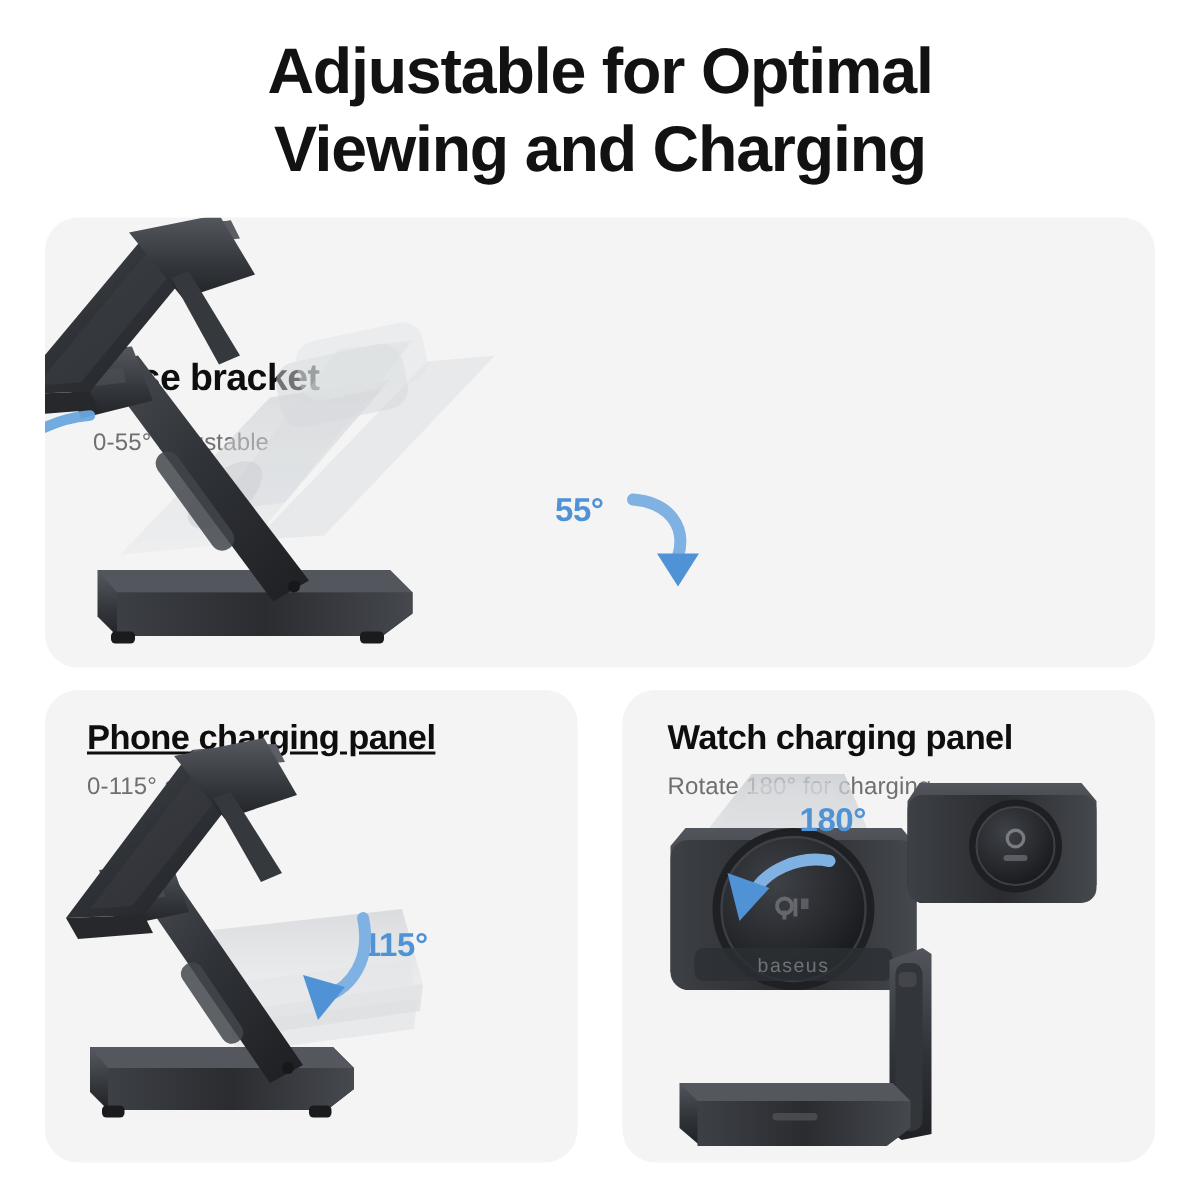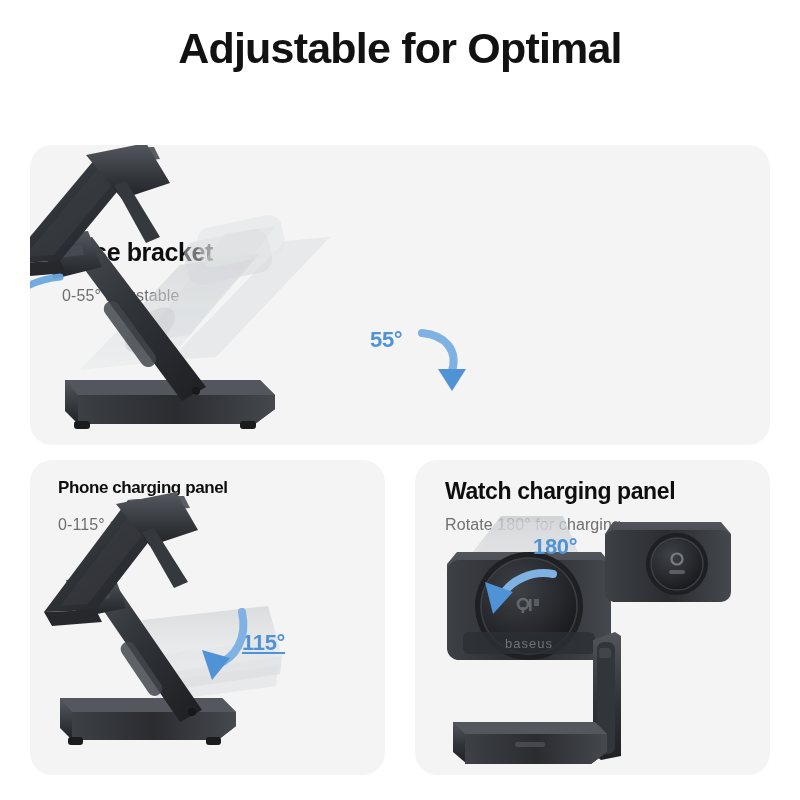--- a/index.html
+++ b/index.html
@@ -51,21 +51,21 @@
   }
   .card-sub {
     position: absolute;
     font-size: 16px;
     color: #6f6f6f;
     letter-spacing: 0.1px;
     white-space: nowrap;
   }
   #card-base .card-title  { left: 32px; top: 93px; }
   #card-base .card-sub    { left: 32px; top: 142px; }
-  #card-phone .card-title { left: 28px; top: 18px; font-size: 17px; }
+  #card-phone .card-title { left: 28px; top: 18px; font-size: 23px; text-decoration: underline; }
   #card-phone .card-sub   { left: 28px; top: 56px; }
   #card-watch .card-title { left: 30px; top: 18px; font-size: 23px; }
   #card-watch .card-sub   { left: 30px; top: 56px; }
 
   
   .angle-label {
     position: absolute;
     font-size: 22px;
     font-weight: bold;
     color: #4f93d6;
@@ -76,20 +76,21 @@
 
   
   .device-stage { position: absolute; inset: 0; }
   .device-stage svg { display: block; }
 </style>
 </head>
 <body>
 
 <div class="page-title">
   <span class="tline">Adjustable for Optimal</span>
+  <span class="tline">Viewing and Charging</span>
 </div>
 
 <div class="card" id="card-base">
 
   <div class="card-title">Base bracket</div>
   <div class="card-sub">0-55° adjustable</div>
 
   <div class="device-stage">
     <svg width="740" height="300" viewBox="0 0 740 300">
       <defs>
@@ -231,21 +232,21 @@
         <path d="M30 146 L102 52 L134 48 L58 144 Z" fill="#3a3d42" opacity="0.55"></path>
       </g>
 
       <g>
         <path d="M86 44 L146 32 L168 70 L120 86 Z" fill="url(#p-blkB)"></path>
         <path d="M112 72 L124 68 L158 122 L144 128 Z" fill="#35383d"></path>
       </g>
     </svg>
   </div>
 
-  <div class="angle-label" style="left:212px; top:170px;text-decoration:underline;">115°</div>
+  <div class="angle-label" style="left:212px; top:157px;">115°</div>
 
   <svg class="angle-arrow" style="left:158px; top:140px;" width="72" height="86" viewBox="0 0 72 86">
     <path d="M54 12 C 60 40, 46 58, 30 64" fill="none" stroke="#7fb2e3" stroke-width="8" stroke-linecap="round"></path>
     <path d="M14 50 L42 58 L24 80 Z" fill="#4f93d6"></path>
   </svg>
 </div>
 
 <div class="card" id="card-watch">
 
   <div class="card-title">Watch charging panel</div>

